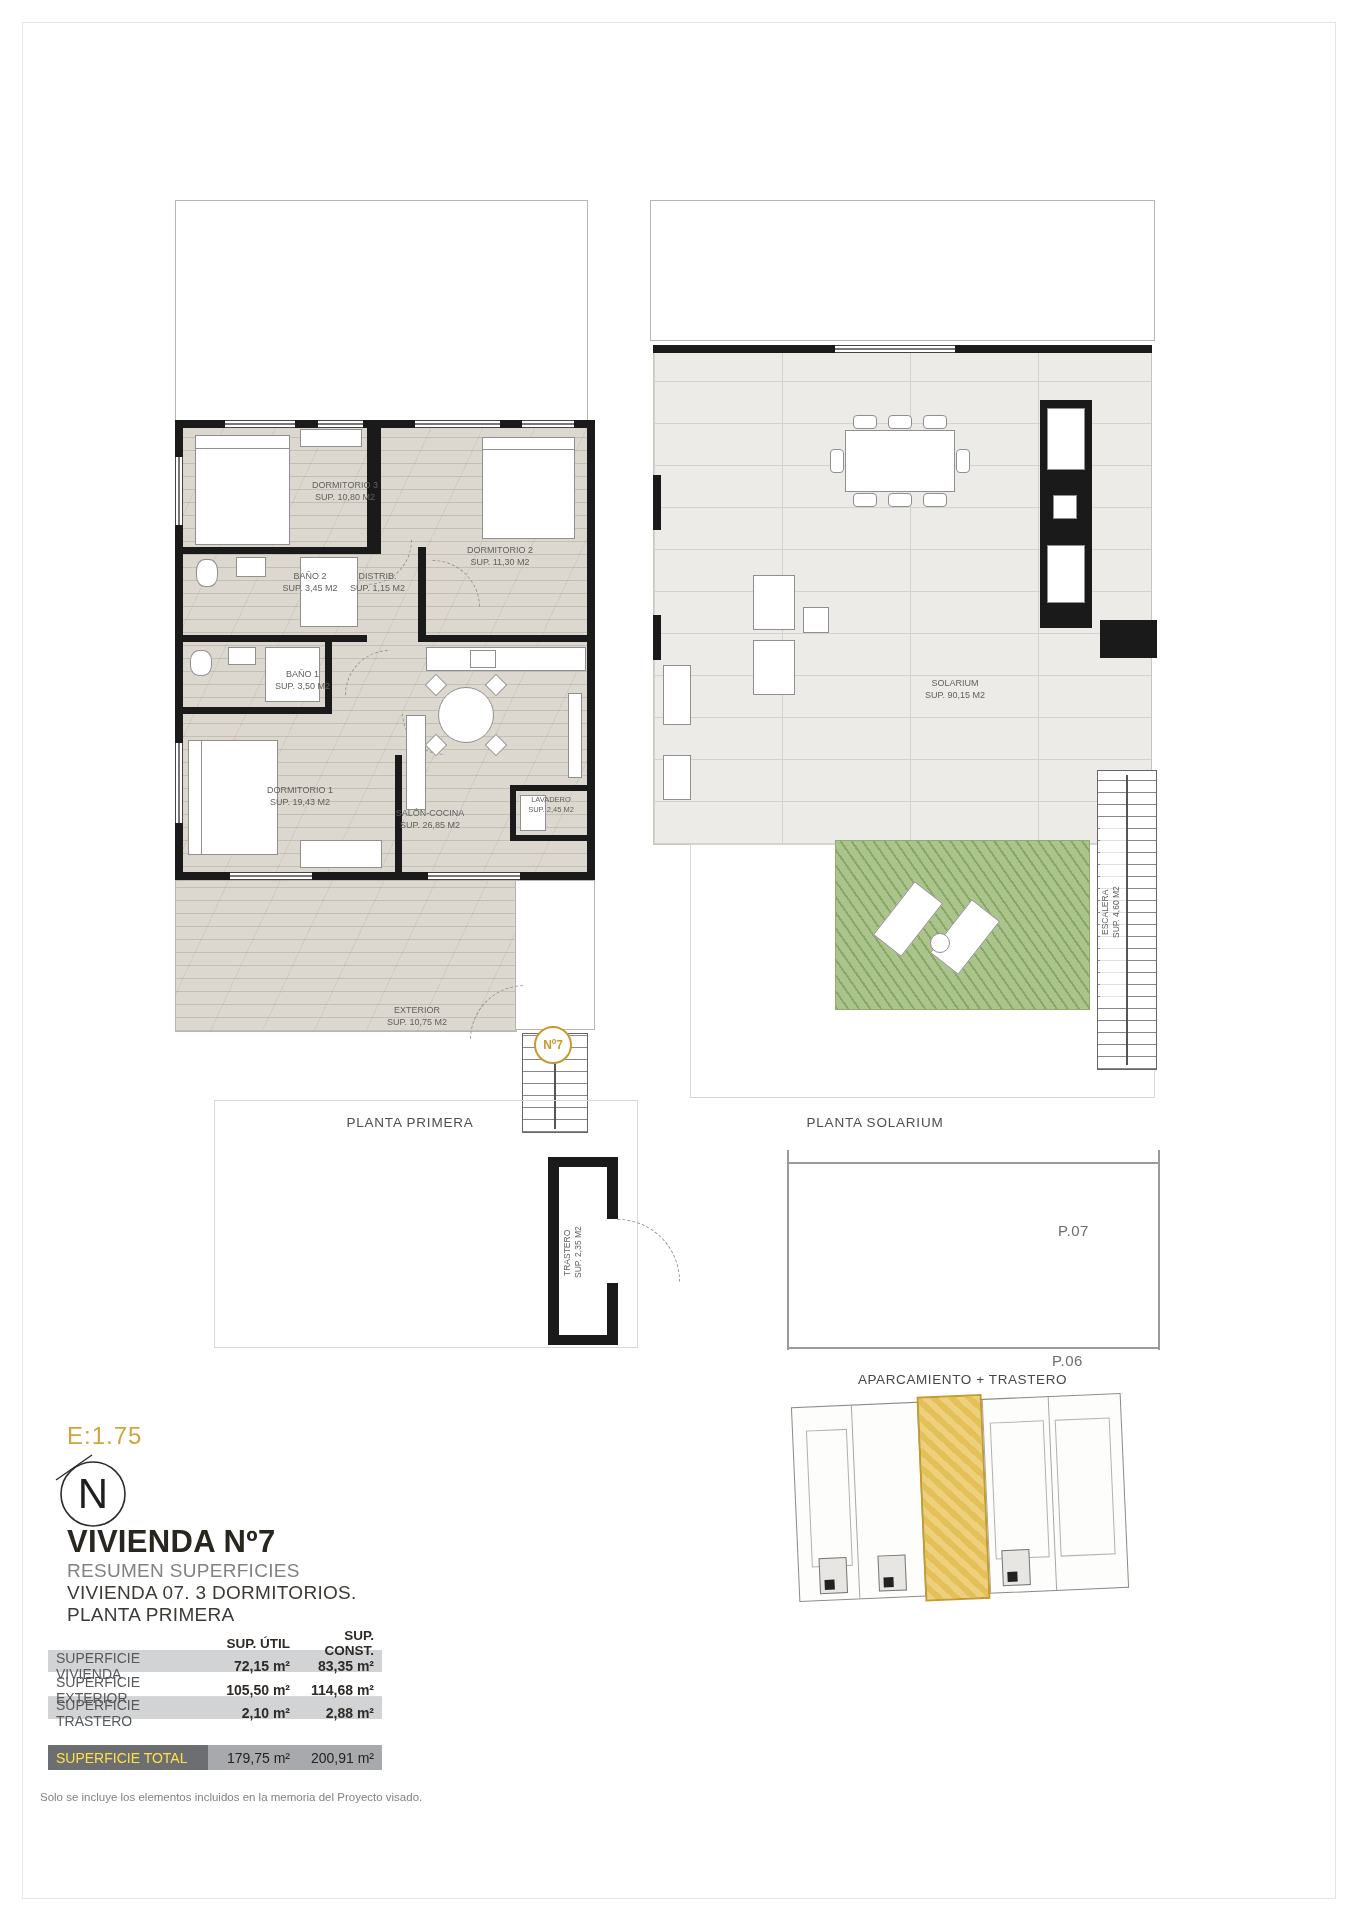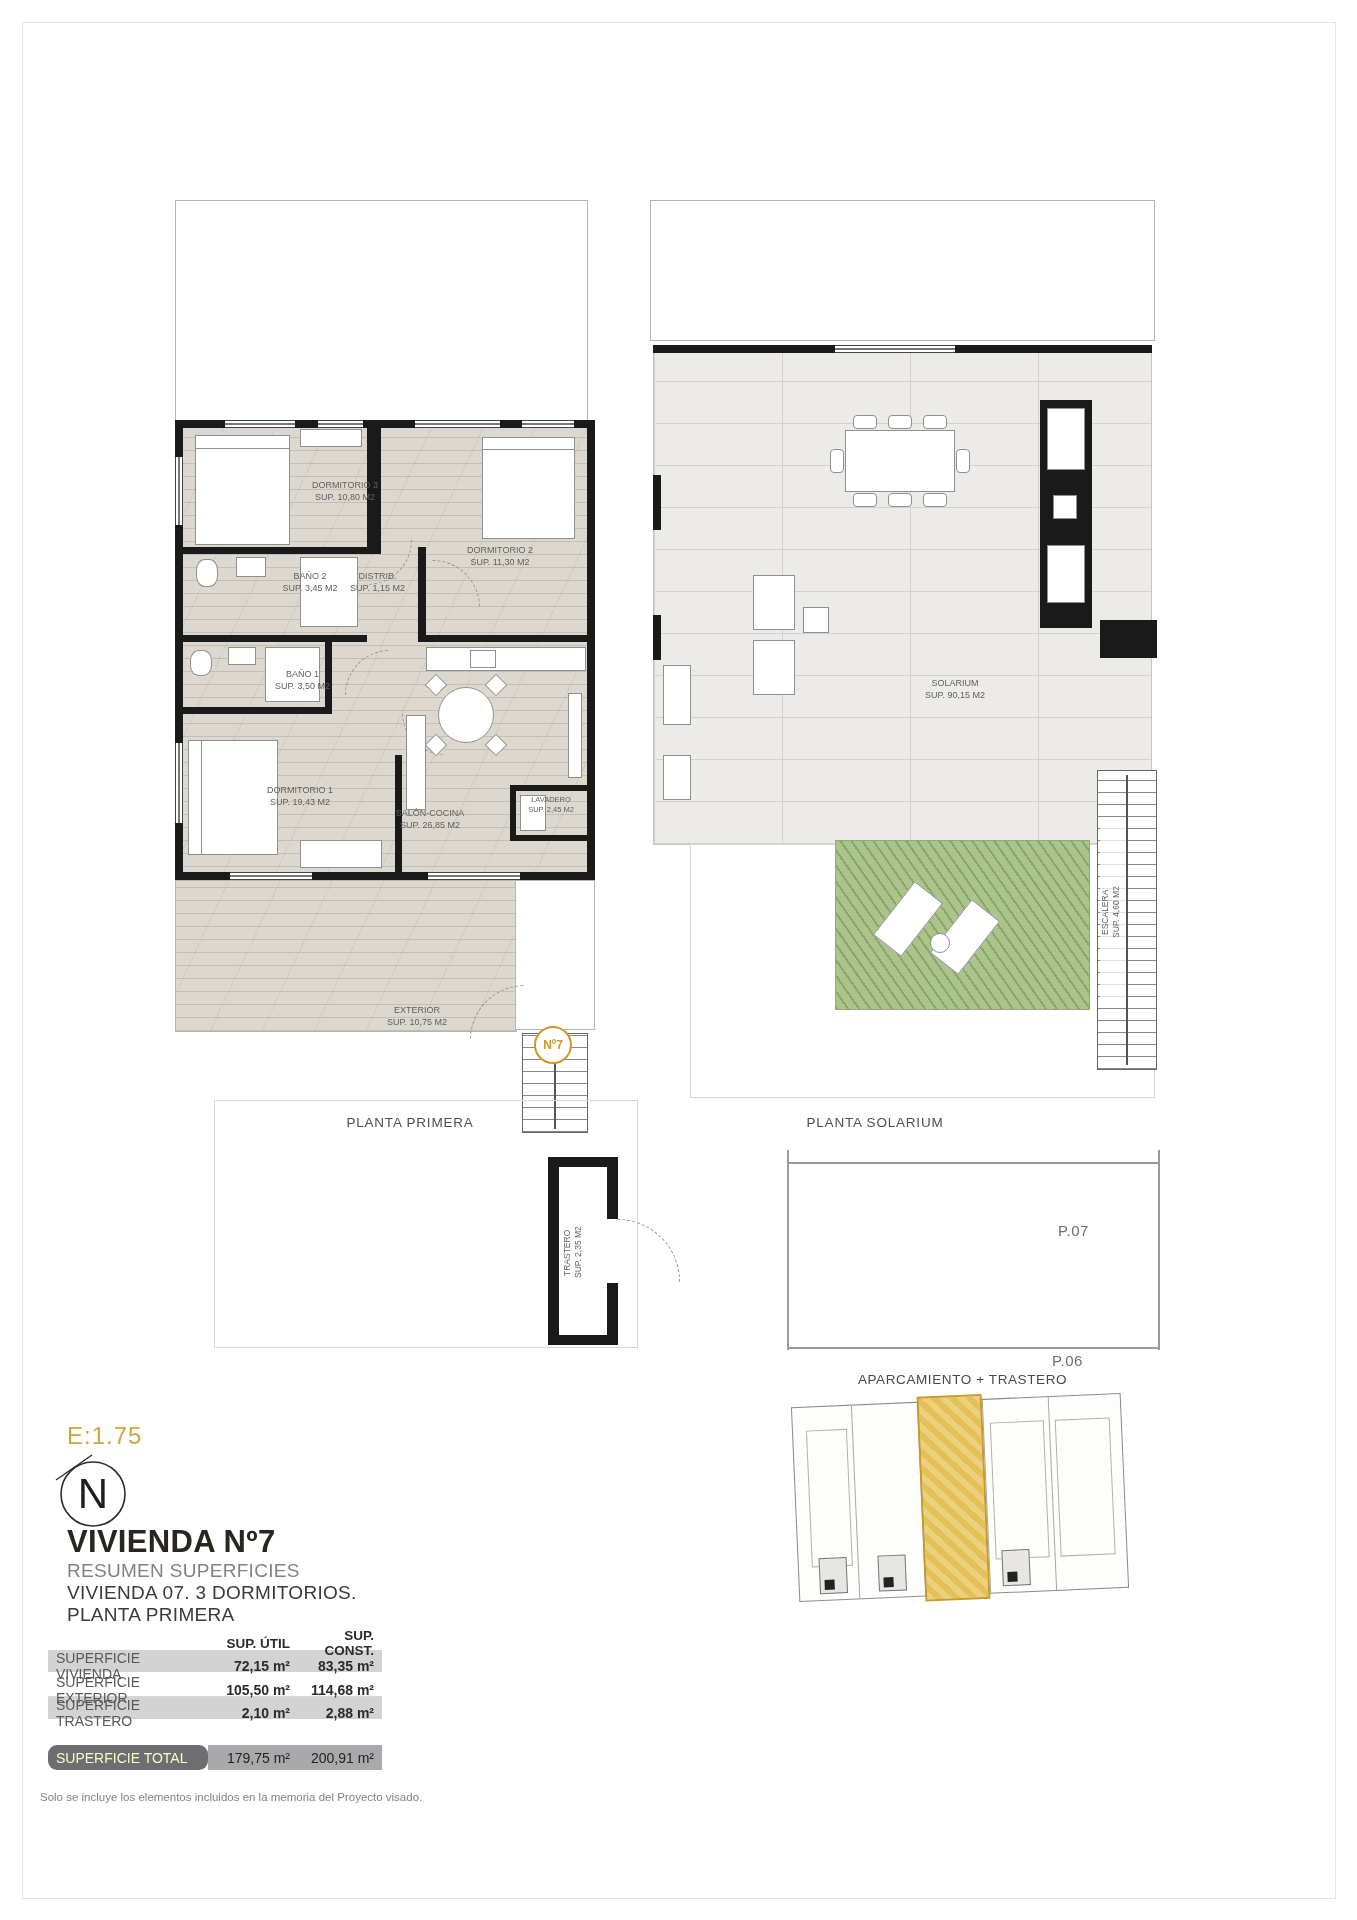--- a/index.html
+++ b/index.html
@@ -45,21 +45,21 @@
   
   .stable{position:absolute;left:48px;top:1628px;width:334px;font-size:14px;}
   .t-head{display:grid;grid-template-columns:160px 90px 84px;height:22px;align-items:center;color:#808285;font-size:13.5px;}
   .t-row{display:grid;grid-template-columns:160px 90px 84px;height:22px;align-items:center;border-bottom:2px solid #fff;}
   .t-row.gray{background:#d2d3d4;}
   .t-row.white{background:#fff;border-bottom:1px solid #d8d8d8;}
   .t-row:first-of-type{border-top:2px solid #6d6e71;}
   .t-label{padding-left:8px;color:#58595b;}
   .t-val{text-align:right;padding-right:8px;color:#2e2a26;font-weight:bold;}
   .t-total{position:absolute;left:48px;top:1745px;width:334px;display:grid;grid-template-columns:160px 90px 84px;height:25px;align-items:center;font-size:14px;}
-  .t-total .lbl{background:#6d6e71;color:#fef9c3;height:100%;display:flex;align-items:center;padding-left:8px;box-sizing:border-box;border-radius:9px;}
+  .t-total .lbl{background:#6d6e71;color:#fde047;height:100%;display:flex;align-items:center;padding-left:8px;box-sizing:border-box;}
   .t-total .val{background:#a7a9ac;color:#26221e;height:100%;display:flex;align-items:center;justify-content:flex-end;padding-right:8px;box-sizing:border-box;}
   .disclaimer{position:absolute;left:40px;top:1790px;width:394px;font-size:11.5px;line-height:1.33;color:#808285;text-align:justify;}
   .disclaimer p{margin:0 0 2px 0;}
   .badge{position:absolute;left:534px;top:1026px;width:38px;height:38px;border:2.5px solid #c9992e;border-radius:50%;box-sizing:border-box;display:flex;align-items:center;justify-content:center;font-size:12px;font-weight:bold;color:#c9992e;background:#fff;}
   .pk-line-h{position:absolute;height:1.5px;background:#9c9a96;}
   .pk-line-v{position:absolute;width:1.5px;background:#9c9a96;}
   .pk-label{position:absolute;font-size:15px;color:#6d6e71;letter-spacing:.5px;}
   .pk-caption{position:absolute;left:790px;top:1372px;width:345px;text-align:center;font-size:13.5px;letter-spacing:.6px;color:#46484b;}
   .siteplan{position:absolute;left:795px;top:1400px;width:330px;height:195px;transform:rotate(-2.5deg);border:1.5px solid #8a8a8a;background:#fdfdfc;box-sizing:border-box;}
   .siteplan .div-v{position:absolute;top:0;width:1px;height:100%;background:#a9a7a3;}

